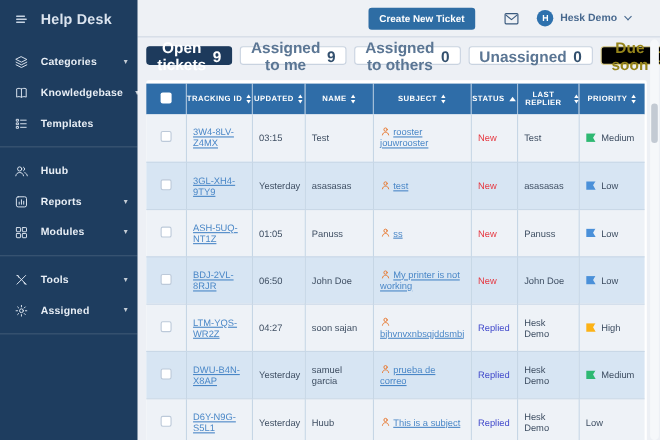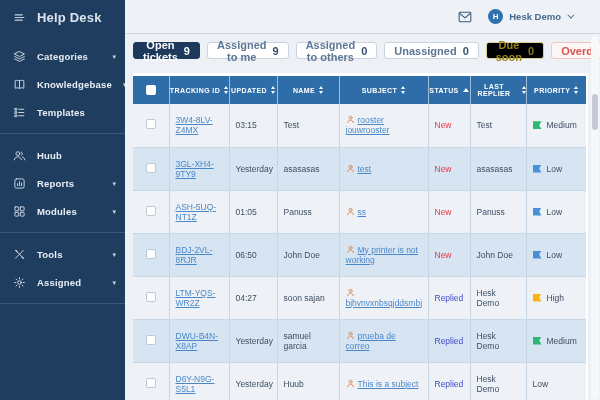--- a/index.html
+++ b/index.html
@@ -61,21 +61,21 @@
   .cb {
     display:inline-block; width:10px; height:10px; background:#fff;
     border:1px solid #bcc9d9; border-radius:2px; cursor:pointer; flex:0 0 auto;
   }
   .auto-reload-label { font-size:9px; color:#7d9dc2; }
 
   .filter-row { display:flex; gap:7px; margin-top:8px; }
   .filter-btn {
     display:inline-flex; align-items:center; gap:6px;
     height:17px; padding:0 9px; border-radius:3px;
-    font-family:inherit; font-size:11px; font-weight:700; cursor:pointer;
+    font-family:inherit; font-size:14px; font-weight:700; cursor:pointer;
     background:#fff; border:1px solid #c9d3e0; color:#5b7694;
   }
   .filter-btn .f-count { font-weight:700; }
   .filter-btn.default .f-count { color:#33506e; }
   .filter-btn.active { background:#1d3a5c; border-color:#1d3a5c; color:#fff; }
   .filter-btn.active .f-count { color:#fff; }
   .filter-btn.warning { background:#000000; border-color:#dccf8f; color:#96851b; }
   .filter-btn.warning .f-count { color:#8a7a12; }
   .filter-btn.danger { background:#fdf6f6; border-color:#f2c4c2; color:#d9534f; }
   .filter-btn.danger .f-count { color:#d9534f; }
@@ -234,20 +234,21 @@
           </svg>
         </span>
         <span class="sb-label">Assigned</span>
         <span class="sb-caret">▾</span>
       </div>
       <div class="sb-divider"></div>
     </div>
 </div>
 
 <div class="topbar">
+  <button class="btn-create">Create New Ticket</button>
   <span class="mail">
     <svg viewBox="0 0 24 20" fill="none" stroke="#3a5a7e" stroke-width="1.8" stroke-linejoin="round">
       <rect x="2" y="2" width="20" height="16" rx="1.5"></rect>
         <path d="M3 4l9 7.5L21 4"></path>
     </svg>
   </span>
   <div class="user">
     <span class="avatar">H</span>
     <span class="user-name">Hesk Demo</span>
     <span class="user-caret"></span>

